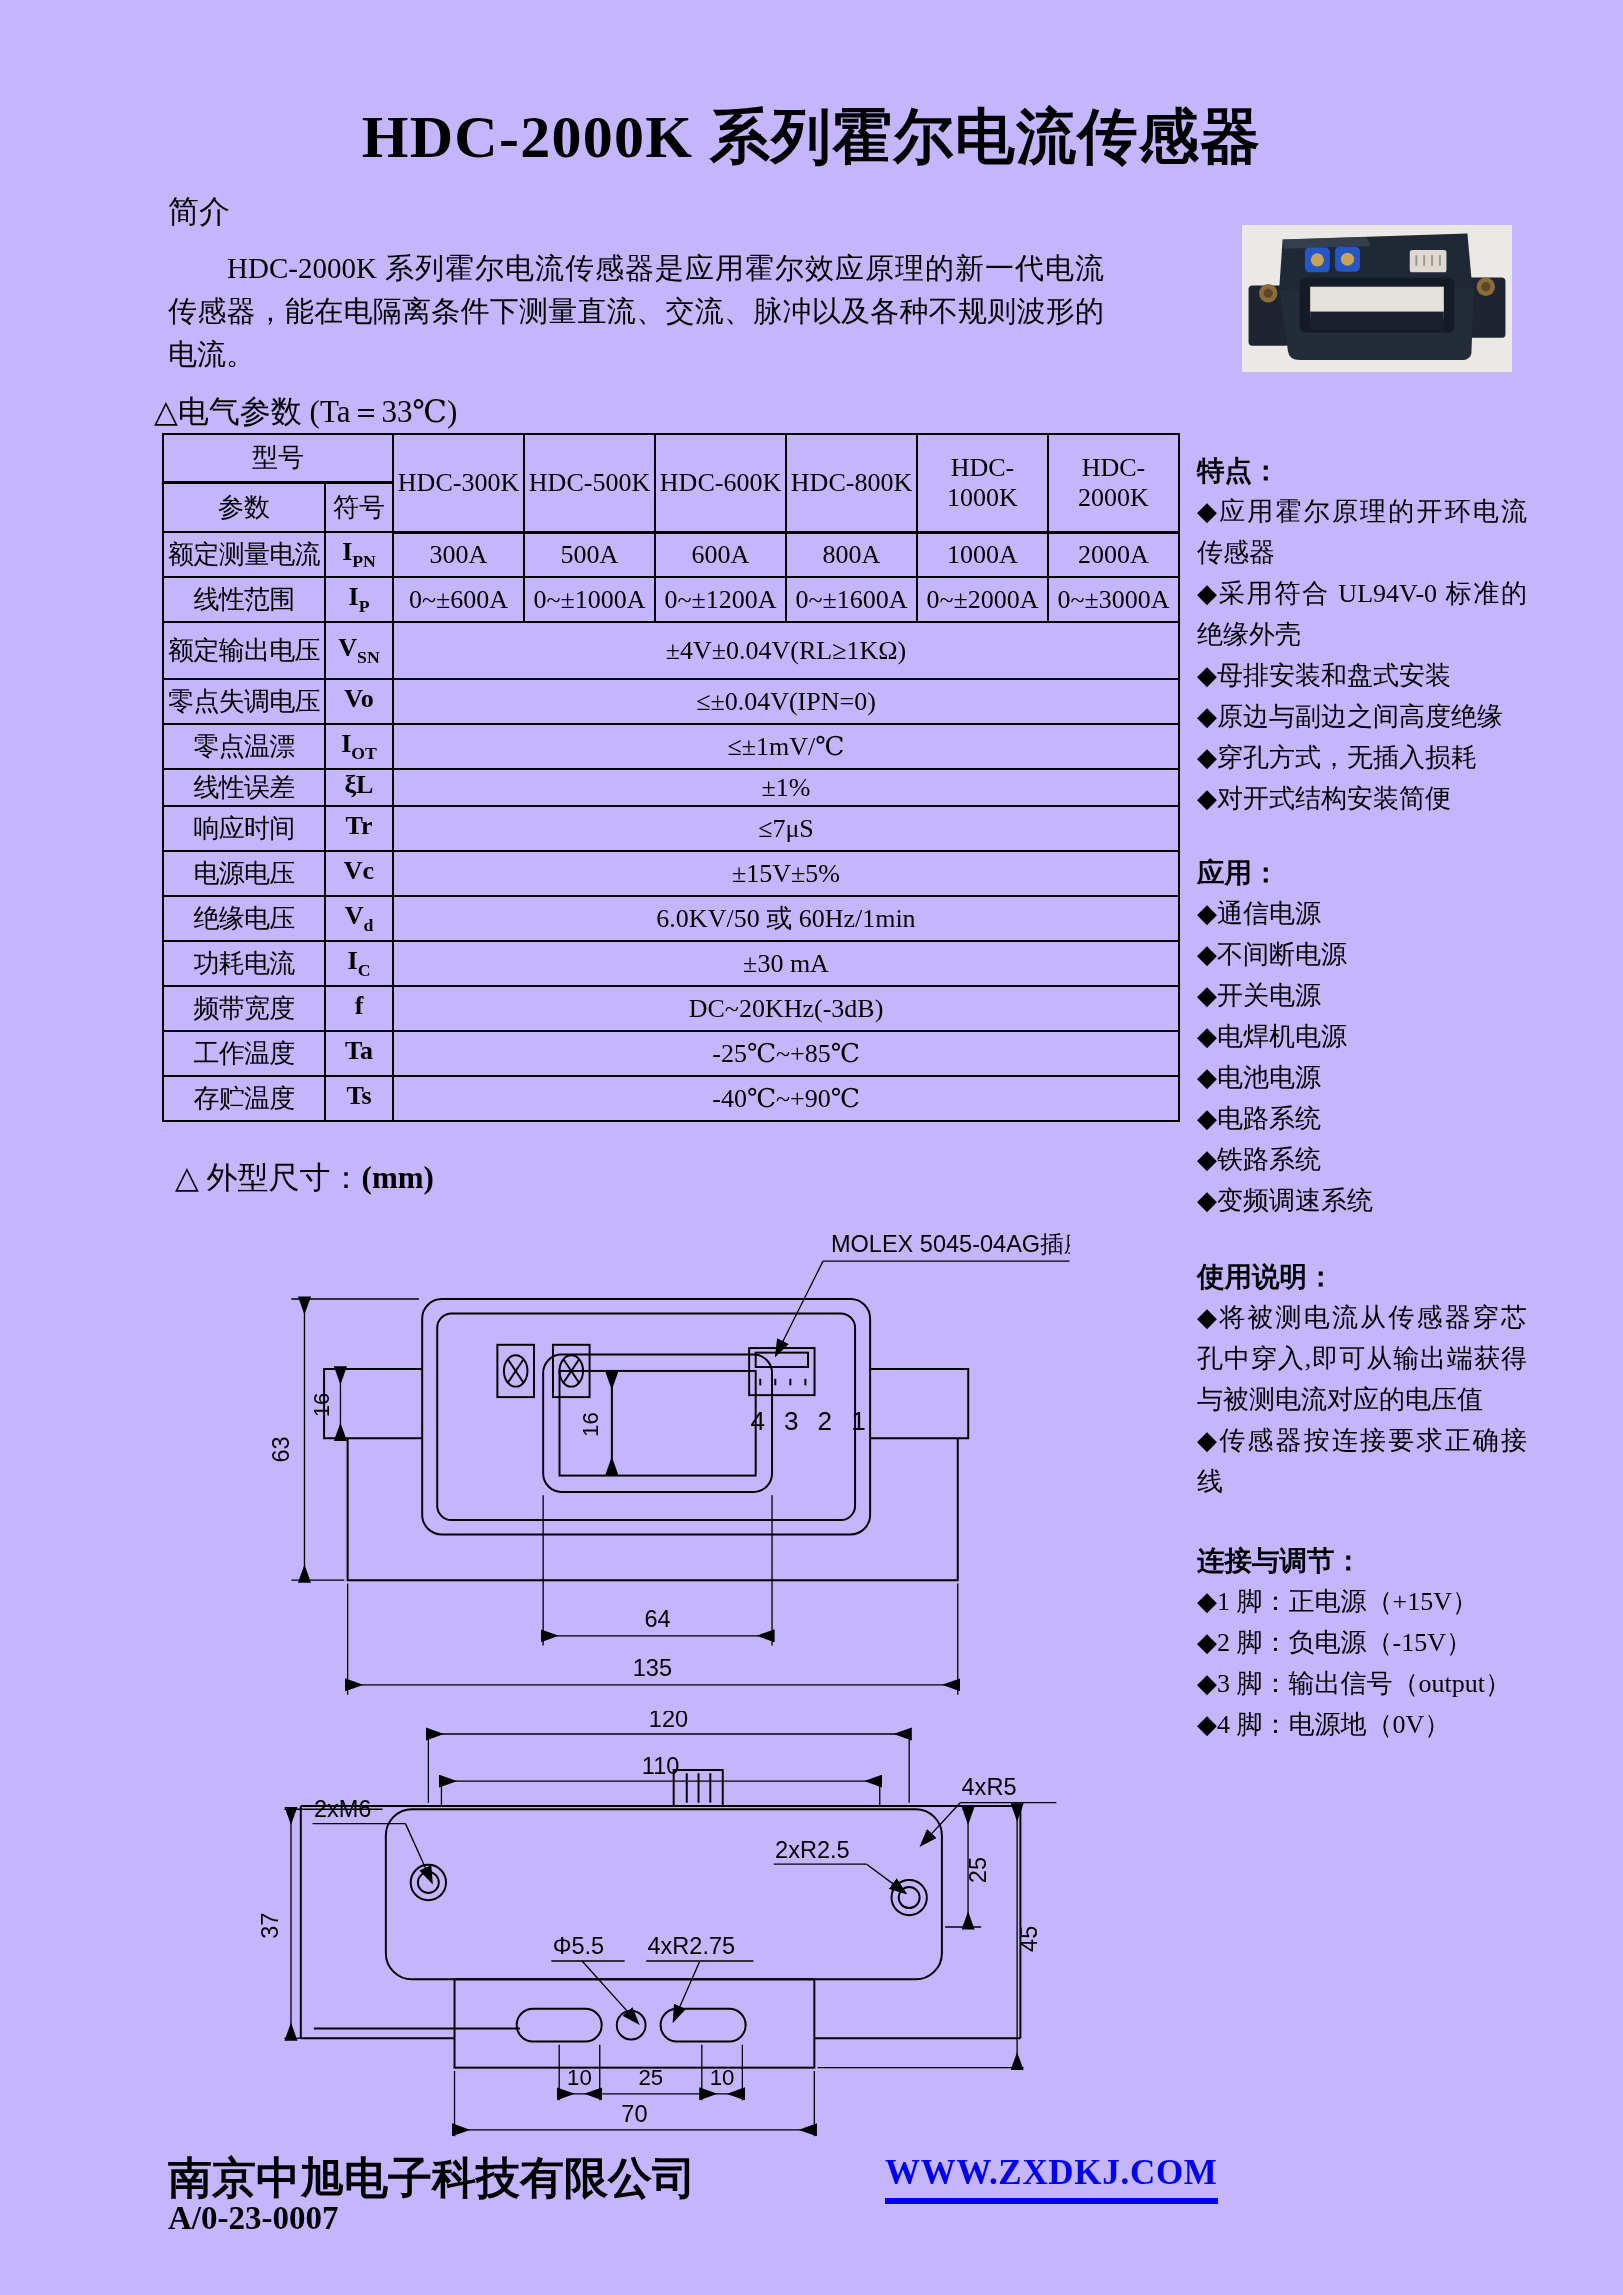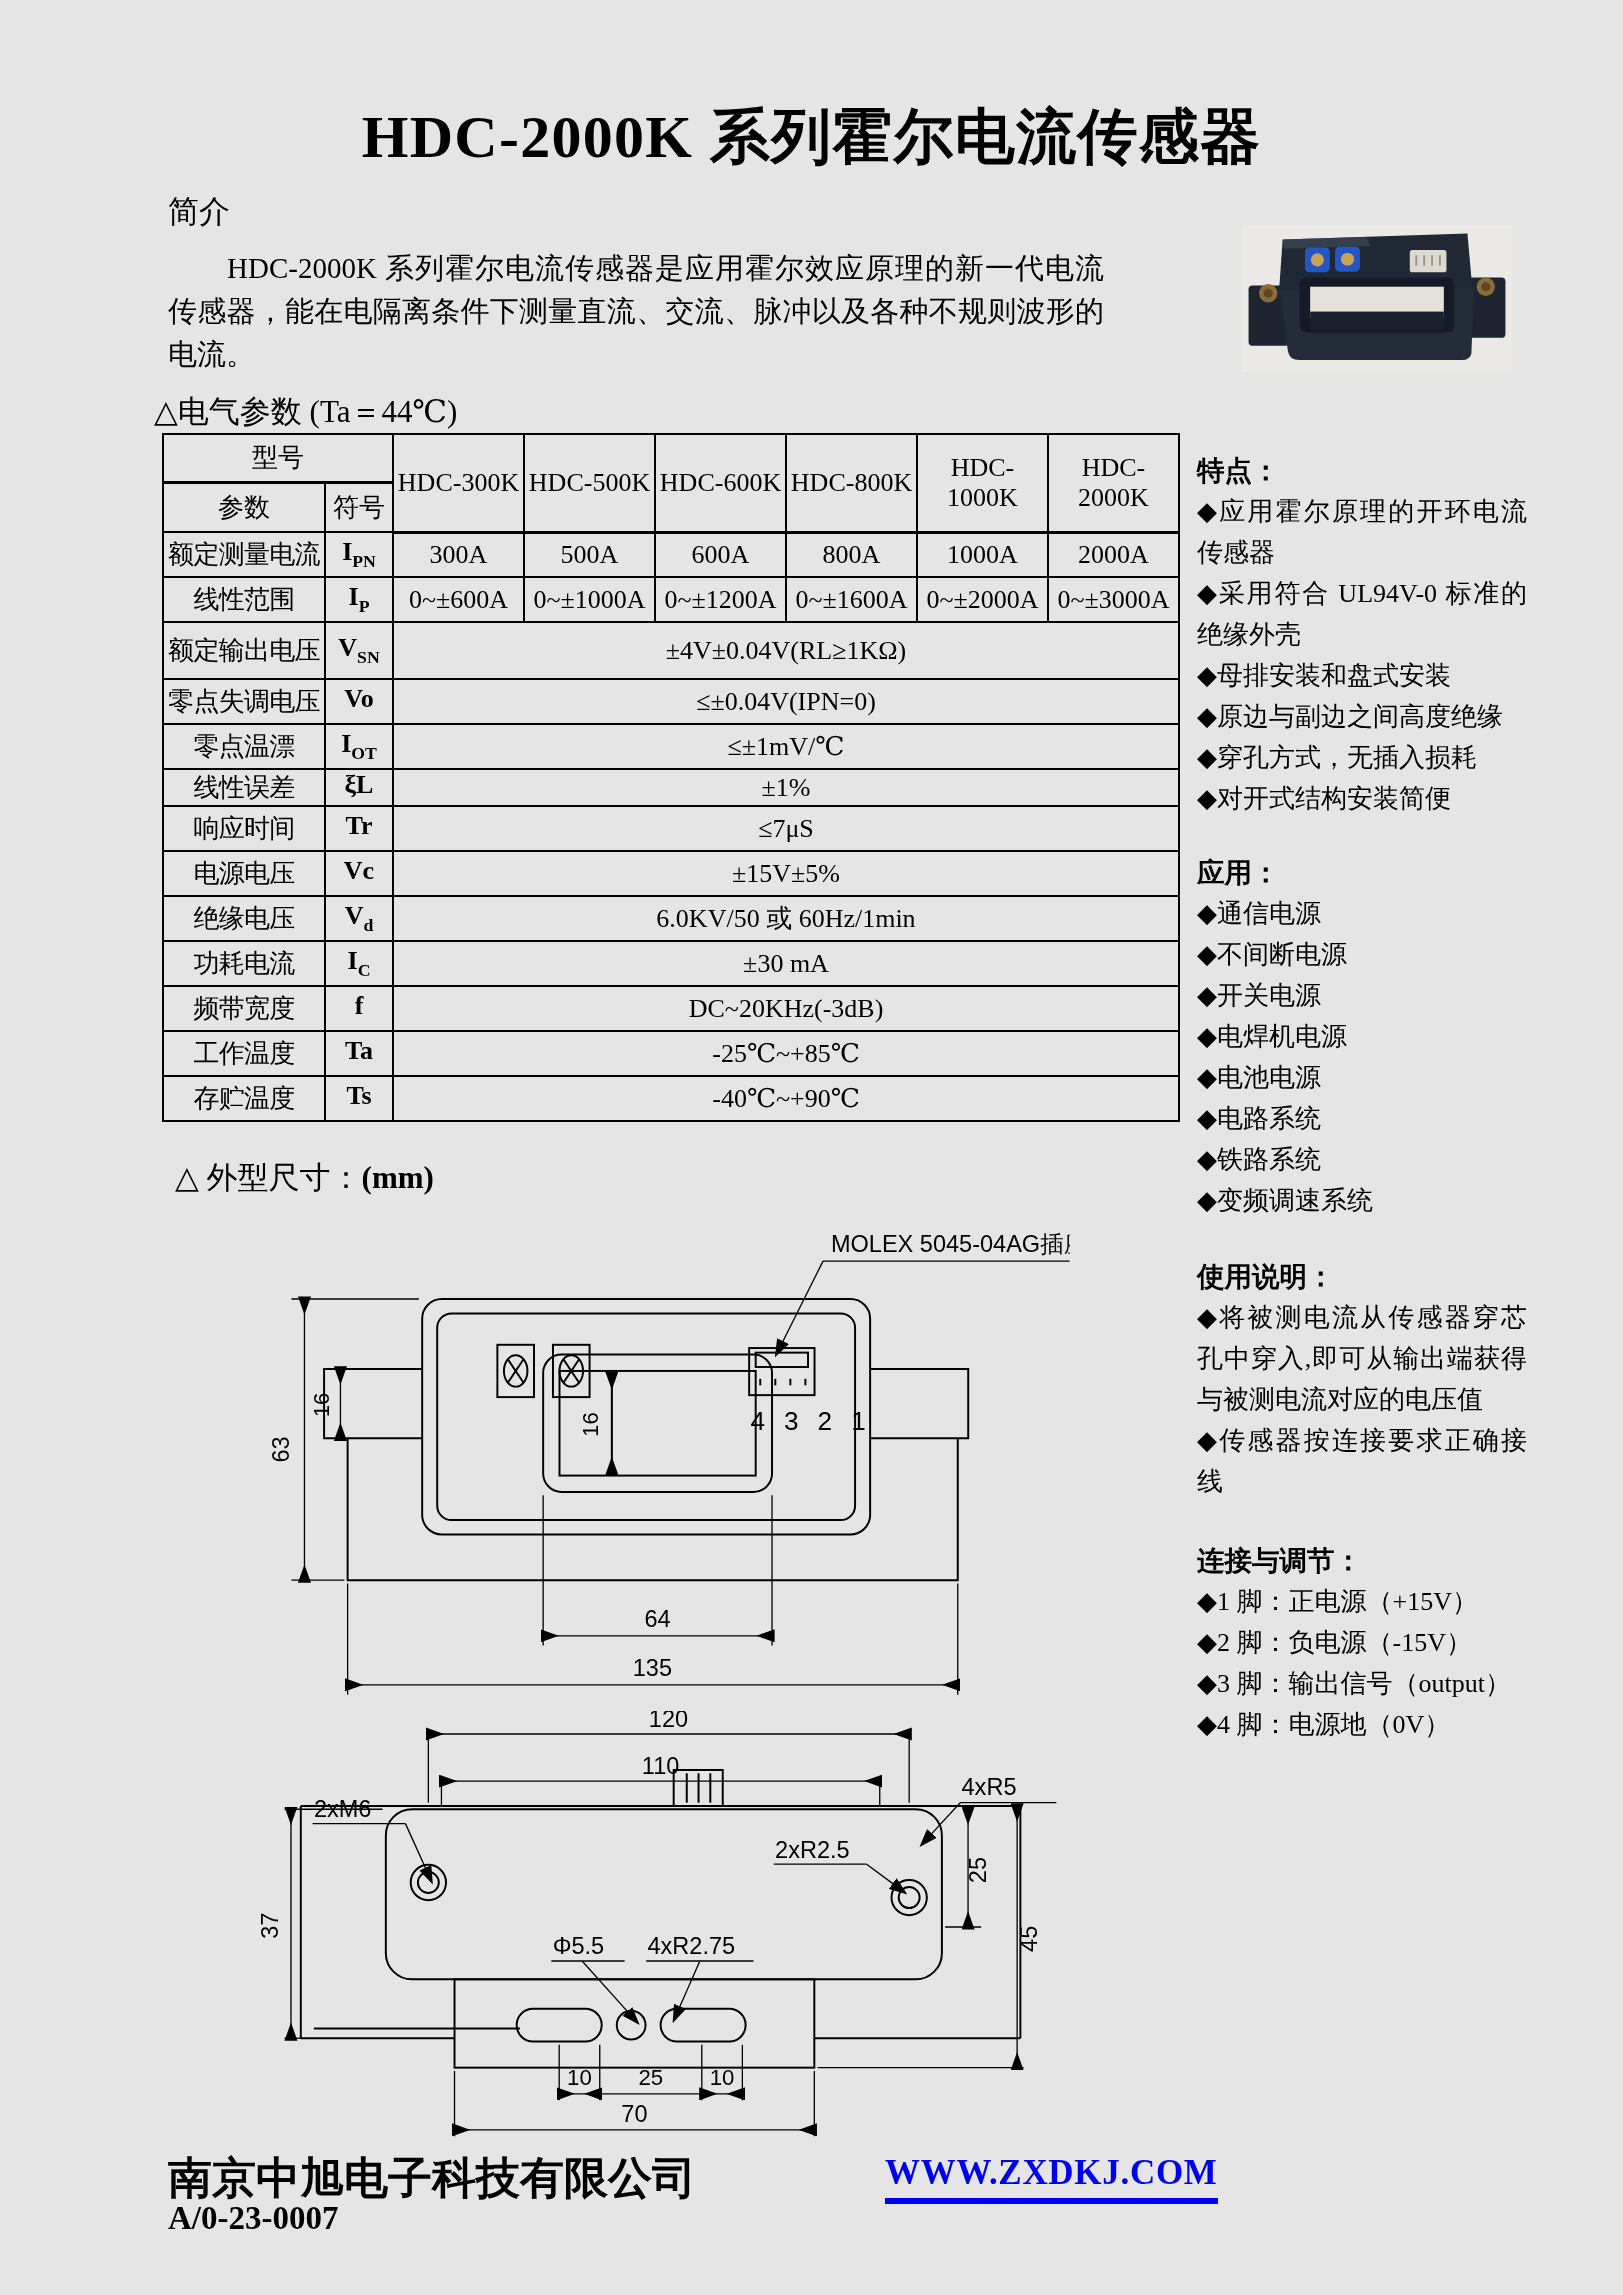--- a/index.html
+++ b/index.html
@@ -1,17 +1,17 @@
 <!DOCTYPE html>
 <html style="font-size:10.5px"><head>
 <meta charset="utf-8">
 <style>
   html,body{margin:0;padding:0;background:#888;}
   .page{
-    position:relative;width:1623px;height:2295px;background:#e5e5e5;
+    position:relative;width:1623px;height:2295px;background:#c4b5fd;
     font-family:"Liberation Serif","DejaVu Serif",serif;color:#000;overflow:hidden;
   }
   
   .title{
     position:absolute;left:0;top:97px;width:1623px;text-align:center;
     font-size:60px;font-weight:700;letter-spacing:1.3px;
   }
   .intro-heading{position:absolute;left:168px;top:191px;font-size:31px;}
   .intro-text{
     position:absolute;left:168px;top:247px;width:936px;
@@ -94,21 +94,21 @@
       <circle cx="161" cy="52" r="10" fill="#c9a25a"></circle>
 
       <rect x="256" y="38" width="56" height="34" rx="4" fill="#ddd9d0"></rect>
       <line x1="266" y1="46" x2="266" y2="62" stroke="#9a968c" stroke-width="3"></line>
       <line x1="278" y1="46" x2="278" y2="62" stroke="#9a968c" stroke-width="3"></line>
       <line x1="290" y1="46" x2="290" y2="62" stroke="#9a968c" stroke-width="3"></line>
       <line x1="302" y1="46" x2="302" y2="62" stroke="#9a968c" stroke-width="3"></line>
     </svg>
   </div>
 
-  <div class="params-heading">△电气参数 (Ta＝44℃)</div>
+  <div class="params-heading">△电气参数 (Ta＝33℃)</div>
 
   <table class="ptable">
     <colgroup>
       <col style="width:162px">
         <col style="width:68px">
       <col style="width:131px">
         <col style="width:131px">
         <col style="width:131px">
       <col style="width:131px">
         <col style="width:131px">

